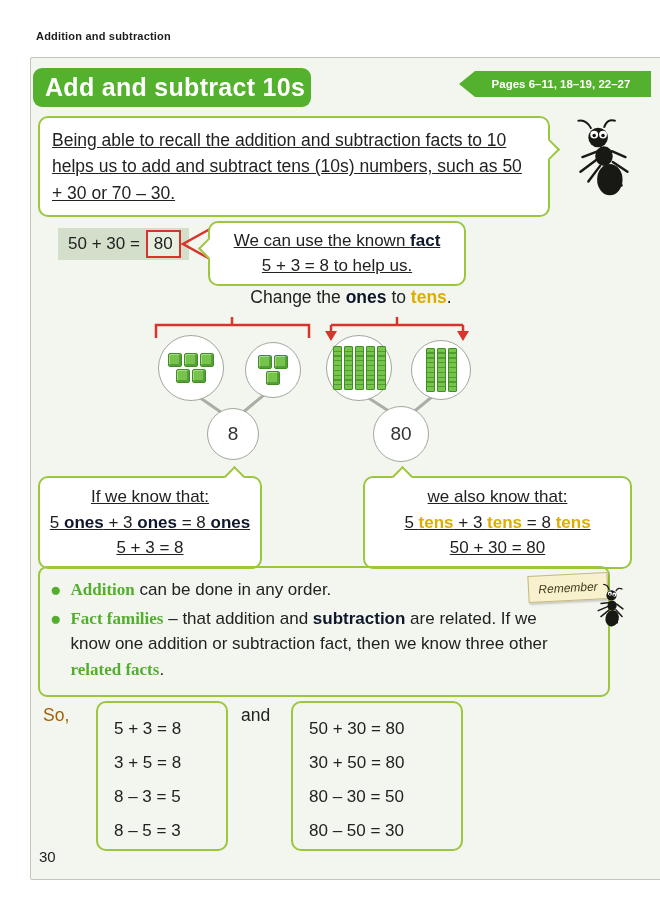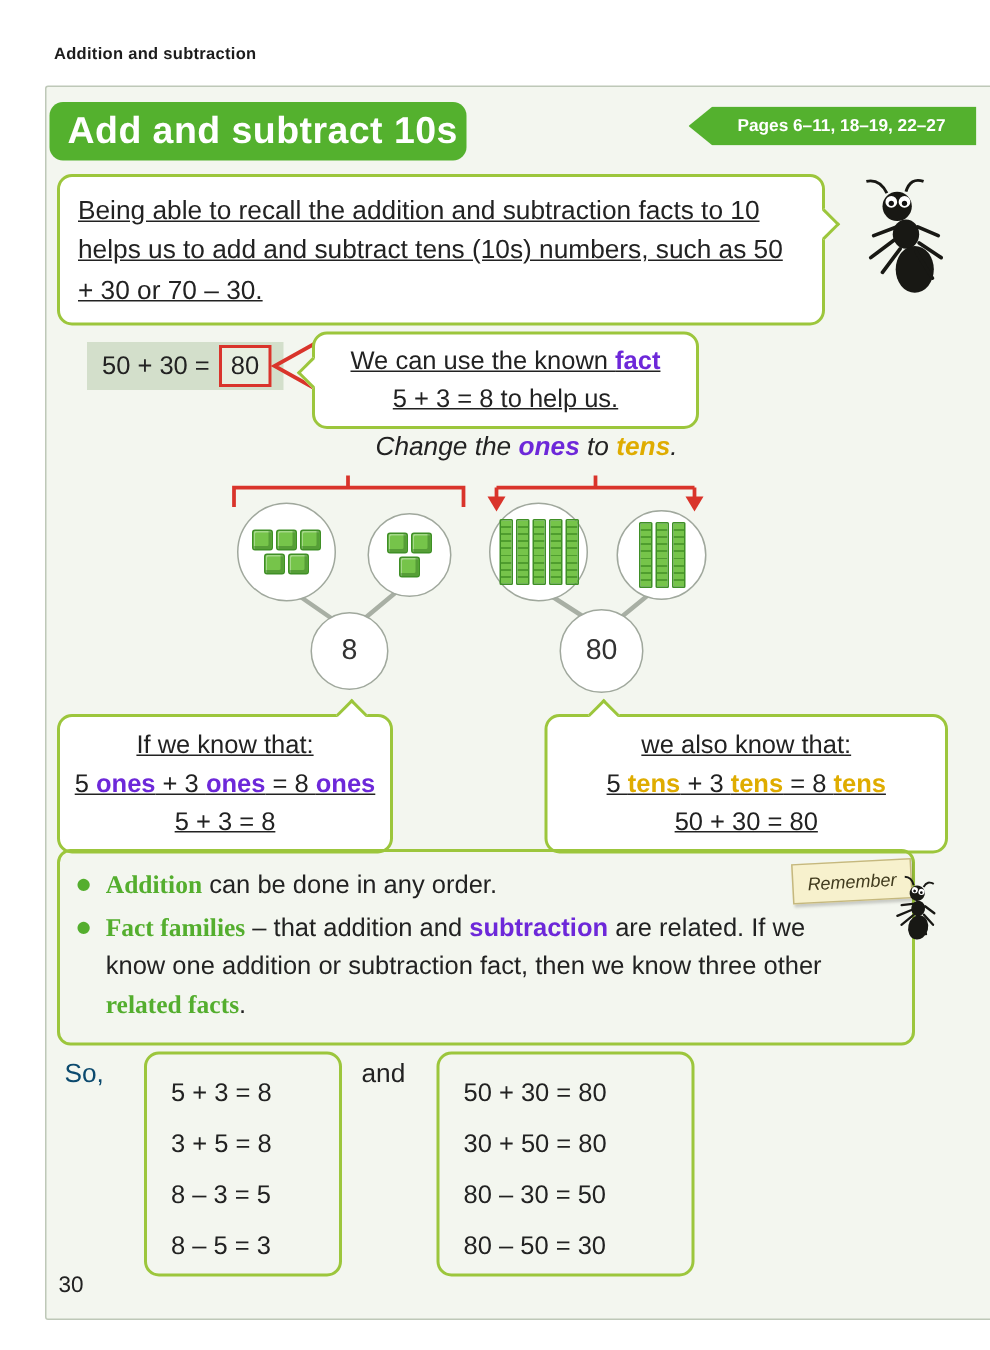--- a/index.html
+++ b/index.html
@@ -1,18 +1,18 @@
 <!DOCTYPE html>
 <html><head>
 <meta charset="utf-8">
 <style>
   html,body{margin:0;padding:0;}
   body{width:660px;height:900px;background:#ffffff;font-family:"Liberation Sans",sans-serif;color:#333;position:relative;overflow:hidden;}
   .abs{position:absolute;}
-  .pk{color:#6d28d9;font-weight:bold;}
+  .pk{color:#0f172a;font-weight:bold;}
   .yl{color:#dfac00;font-weight:bold;}
   .gr{color:#54ae2e;font-weight:bold;font-family:Liberation Serif, serif;}
 
   #section-header{left:36px;top:30px;font-size:11px;font-weight:bold;color:#1c1c1c;letter-spacing:.2px;}
   #sheet{left:30px;top:57px;width:617px;height:821px;background:#f3f6ef;border:1px solid #bec8b8;border-radius:2px;padding-left:21px;}
 
   #banner{left:2px;top:10px;width:266px;height:39px;background:#54b12e;border-radius:9px;color:#fff;
           font-size:25px;font-weight:bold;display:flex;align-items:center;padding-left:12px;letter-spacing:.3px;}
   #ribbon{left:428px;top:13px;width:192px;height:26px;background:#54b12e;color:#fff;font-weight:bold;font-size:11.5px;
           display:flex;align-items:center;justify-content:center;padding-left:12px;box-sizing:border-box;
@@ -27,21 +27,21 @@
   #intro{left:7px;top:58px;width:512px;box-sizing:border-box;padding:9px 12px;font-size:17.5px;line-height:1.5;color:#222;}
   #ant1{left:528px;top:60px;width:88px;height:86px;}
 
   #eqstrip{left:7px;top:170px;height:32px;background:#d3dfcb;display:flex;align-items:center;gap:6px;
            padding:0 8px 0 10px;font-size:17px;color:#222;margin-left:20px;}
   #answerbox{border:2px solid #d9342b;background:#e8efe0;padding:0 6px;height:24px;line-height:24px;display:inline-block;}
   #chevron{left:147px;top:167px;width:34px;height:38px;}
 
   #factbubble{left:177px;top:163px;width:258px;box-sizing:border-box;padding:6px 8px;text-align:center;
               font-size:17px;line-height:1.45;color:#222;}
-  #changeline{left:90px;top:229px;width:460px;text-align:center;font-size:17.5px;color:#222;font-style:italic;}
+  #changeline{left:90px;top:229px;width:460px;text-align:center;font-size:17.5px;color:#222;}
 
   #diagram{left:80px;top:254px;width:435px;height:158px;}
   #diagram svg{position:absolute;left:0;top:0;}
   .pcircle{position:absolute;border-radius:50%;background:#fff;border:1.5px solid #a0a89d;
            display:flex;align-items:center;justify-content:center;box-sizing:border-box;}
   #circA{left:47px;top:23px;width:66px;height:66px;}
   #circB{left:134px;top:30px;width:56px;height:56px;}
   #circC{left:215px;top:23px;width:66px;height:66px;}
   #circD{left:300px;top:28px;width:60px;height:60px;}
   #circE{left:96px;top:96px;width:52px;height:52px;font-size:19px;}
@@ -61,21 +61,21 @@
   #rememberbox{left:7px;top:508px;width:572px;min-height:122px;border:2px solid #9cc63c;border-radius:9px;
                box-sizing:border-box;padding:9px 12px 10px 10px;font-size:17px;line-height:1.5;color:#222;}
   .bulletrow{display:flex;gap:9px;}
   .bullet{color:#54ae2e;font-size:19px;line-height:1.35;}
   .bulletrow p{margin:0 0 3px 0;max-width:505px;}
   #note{position:absolute;left:488px;top:6px;width:78px;height:25px;background:#f7f1cd;border:1px solid #c5b87e;
         transform:rotate(-3deg);display:flex;align-items:center;justify-content:center;font-size:12px;
         font-style:italic;color:#403a1d;box-shadow:1px 2px 2px rgba(0,0,0,.18);}
   #ant2{position:absolute;left:548px;top:18px;width:46px;height:44px;transform:rotate(14deg);}
 
-  #solabel{left:12px;top:647px;font-size:17.5px;color:#0c4a6e;}
+  #solabel{left:12px;top:647px;font-size:17.5px;color:#a16207;}
   #andlabel{left:210px;top:647px;font-size:17.5px;color:#222;}
   .factbox{border:2px solid #9cc63c;border-radius:10px;box-sizing:border-box;padding:9px 0 0 16px;height:150px;}
   #factbox1{left:65px;top:643px;width:132px;}
   #factbox2{left:260px;top:643px;width:172px;}
   .fact-row{height:34px;display:flex;align-items:center;font-size:17px;color:#222;}
 
   #pagenum{left:8px;top:790px;font-size:15px;color:#222;}
   .ant-body{fill:#181814;} .ant-line{stroke:#181814;fill:none;}
 </style>
 </head>

